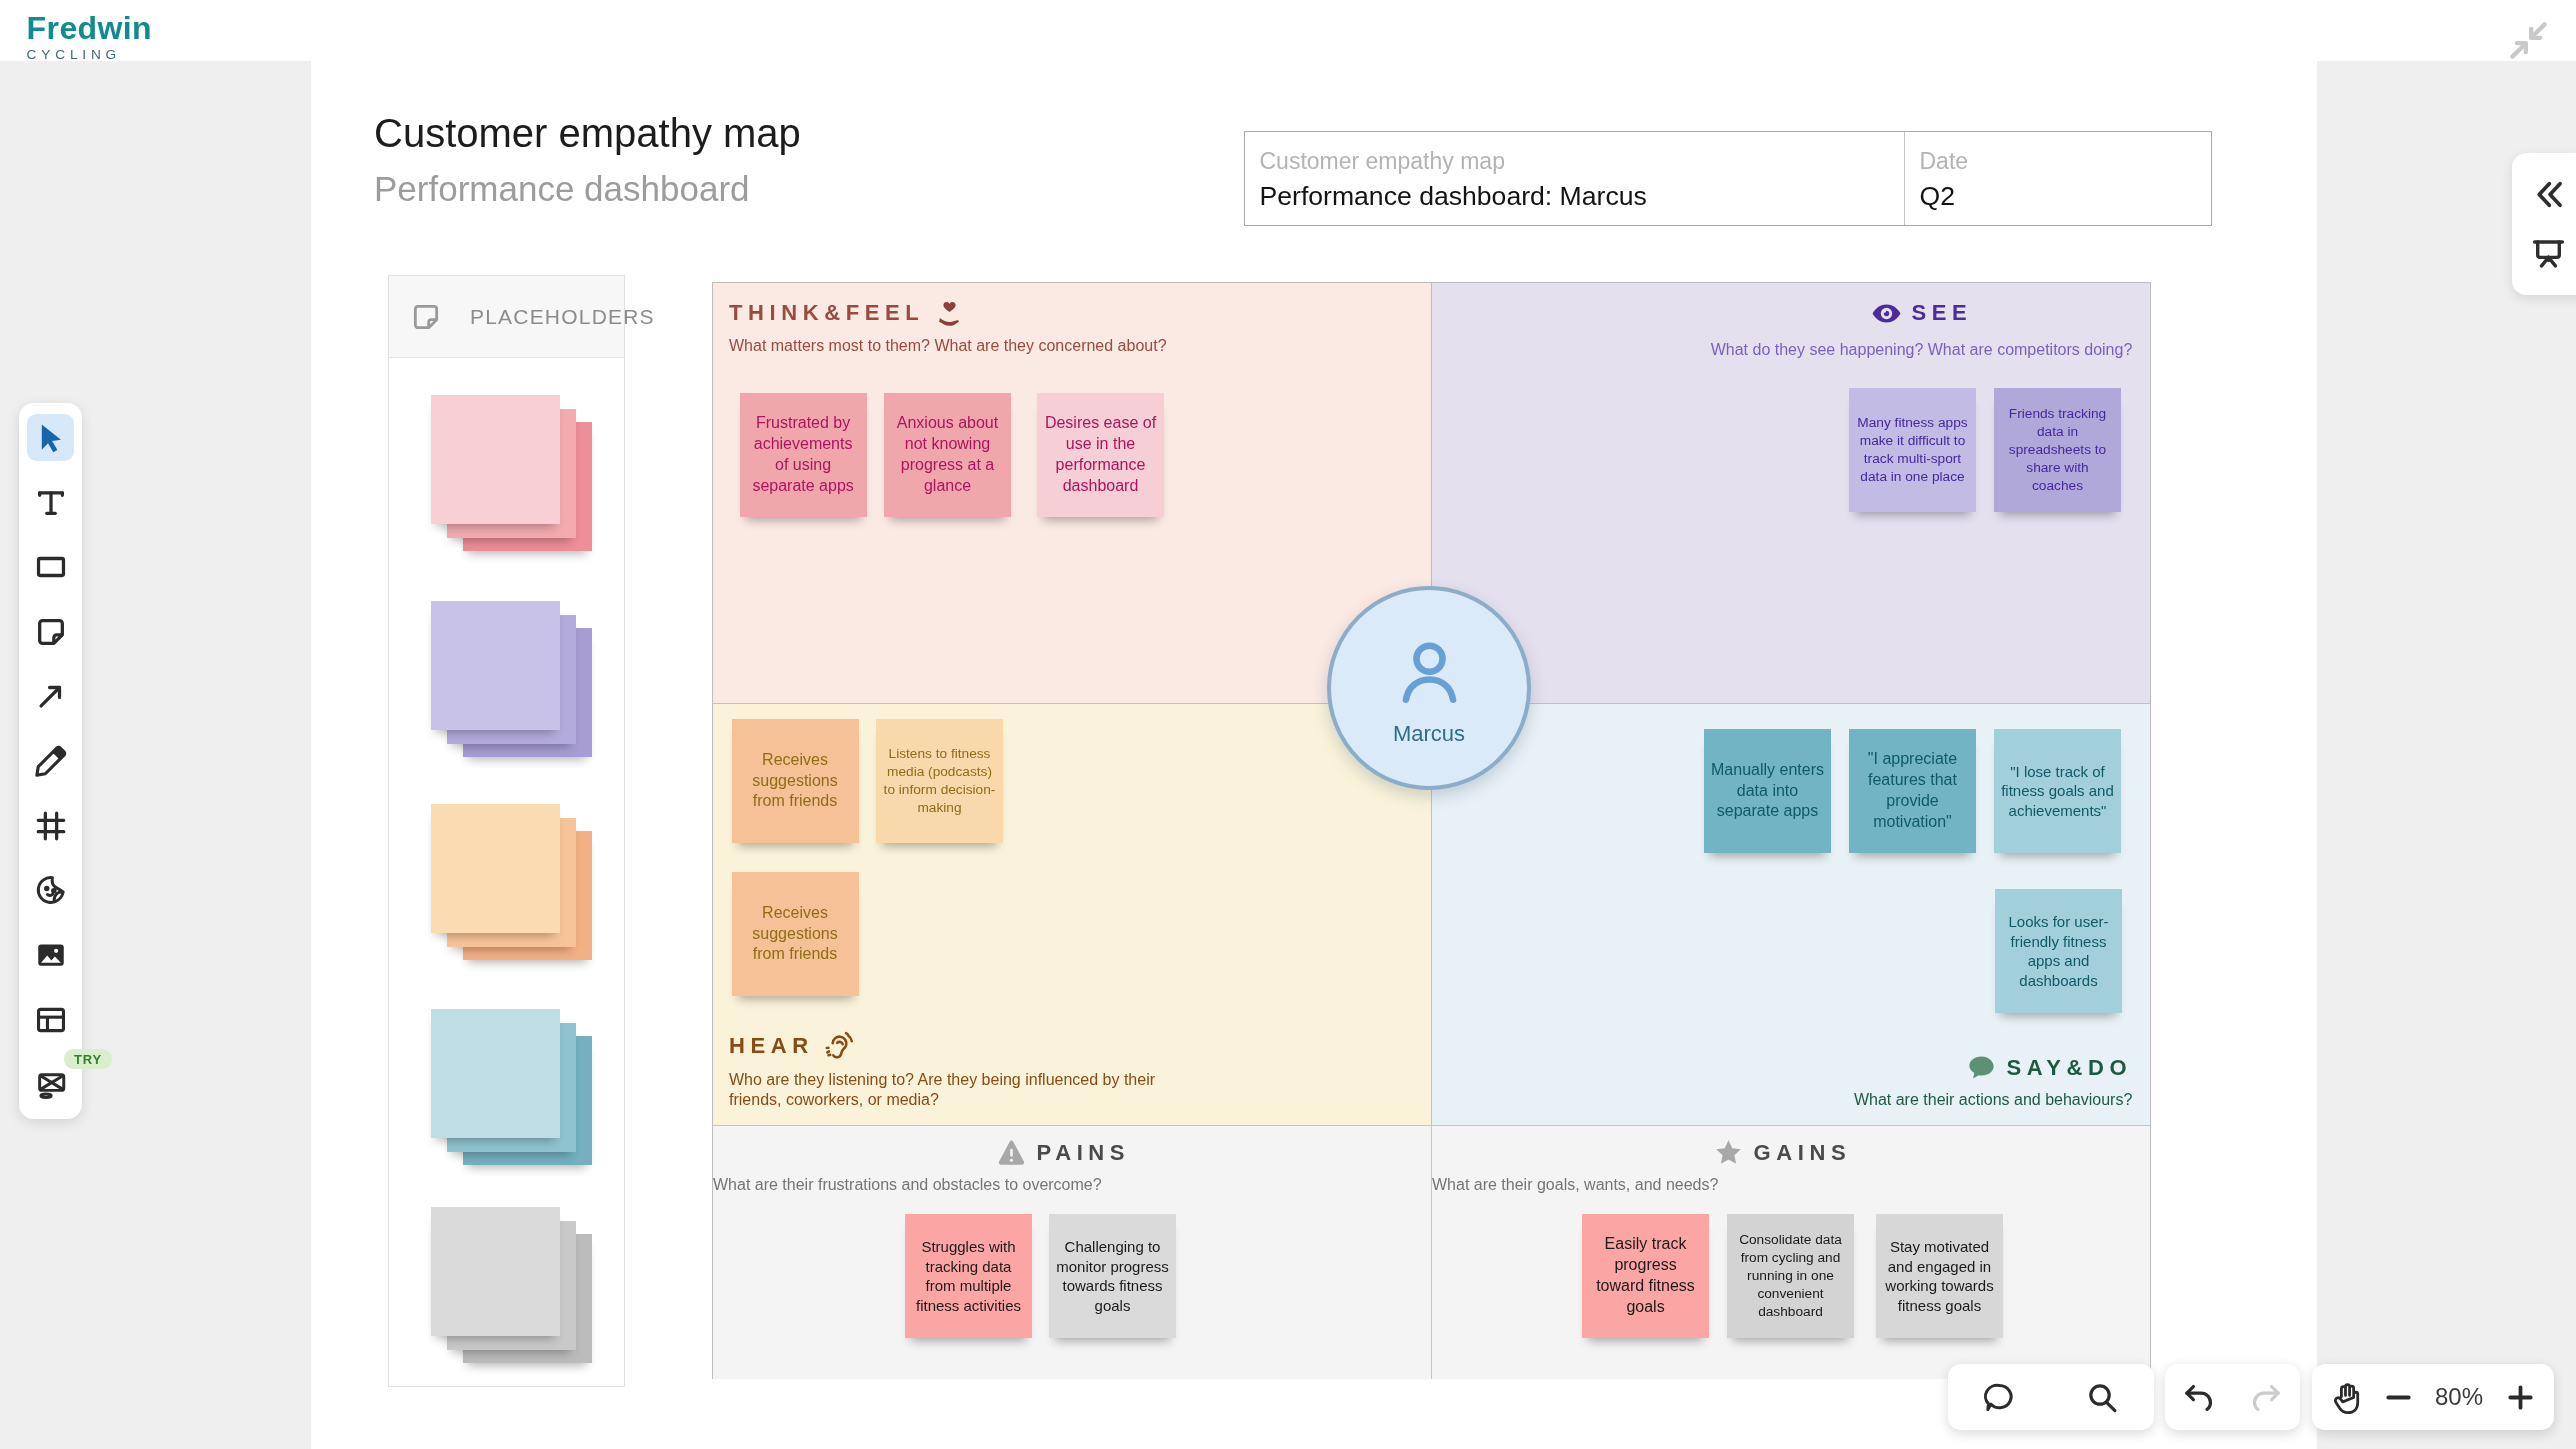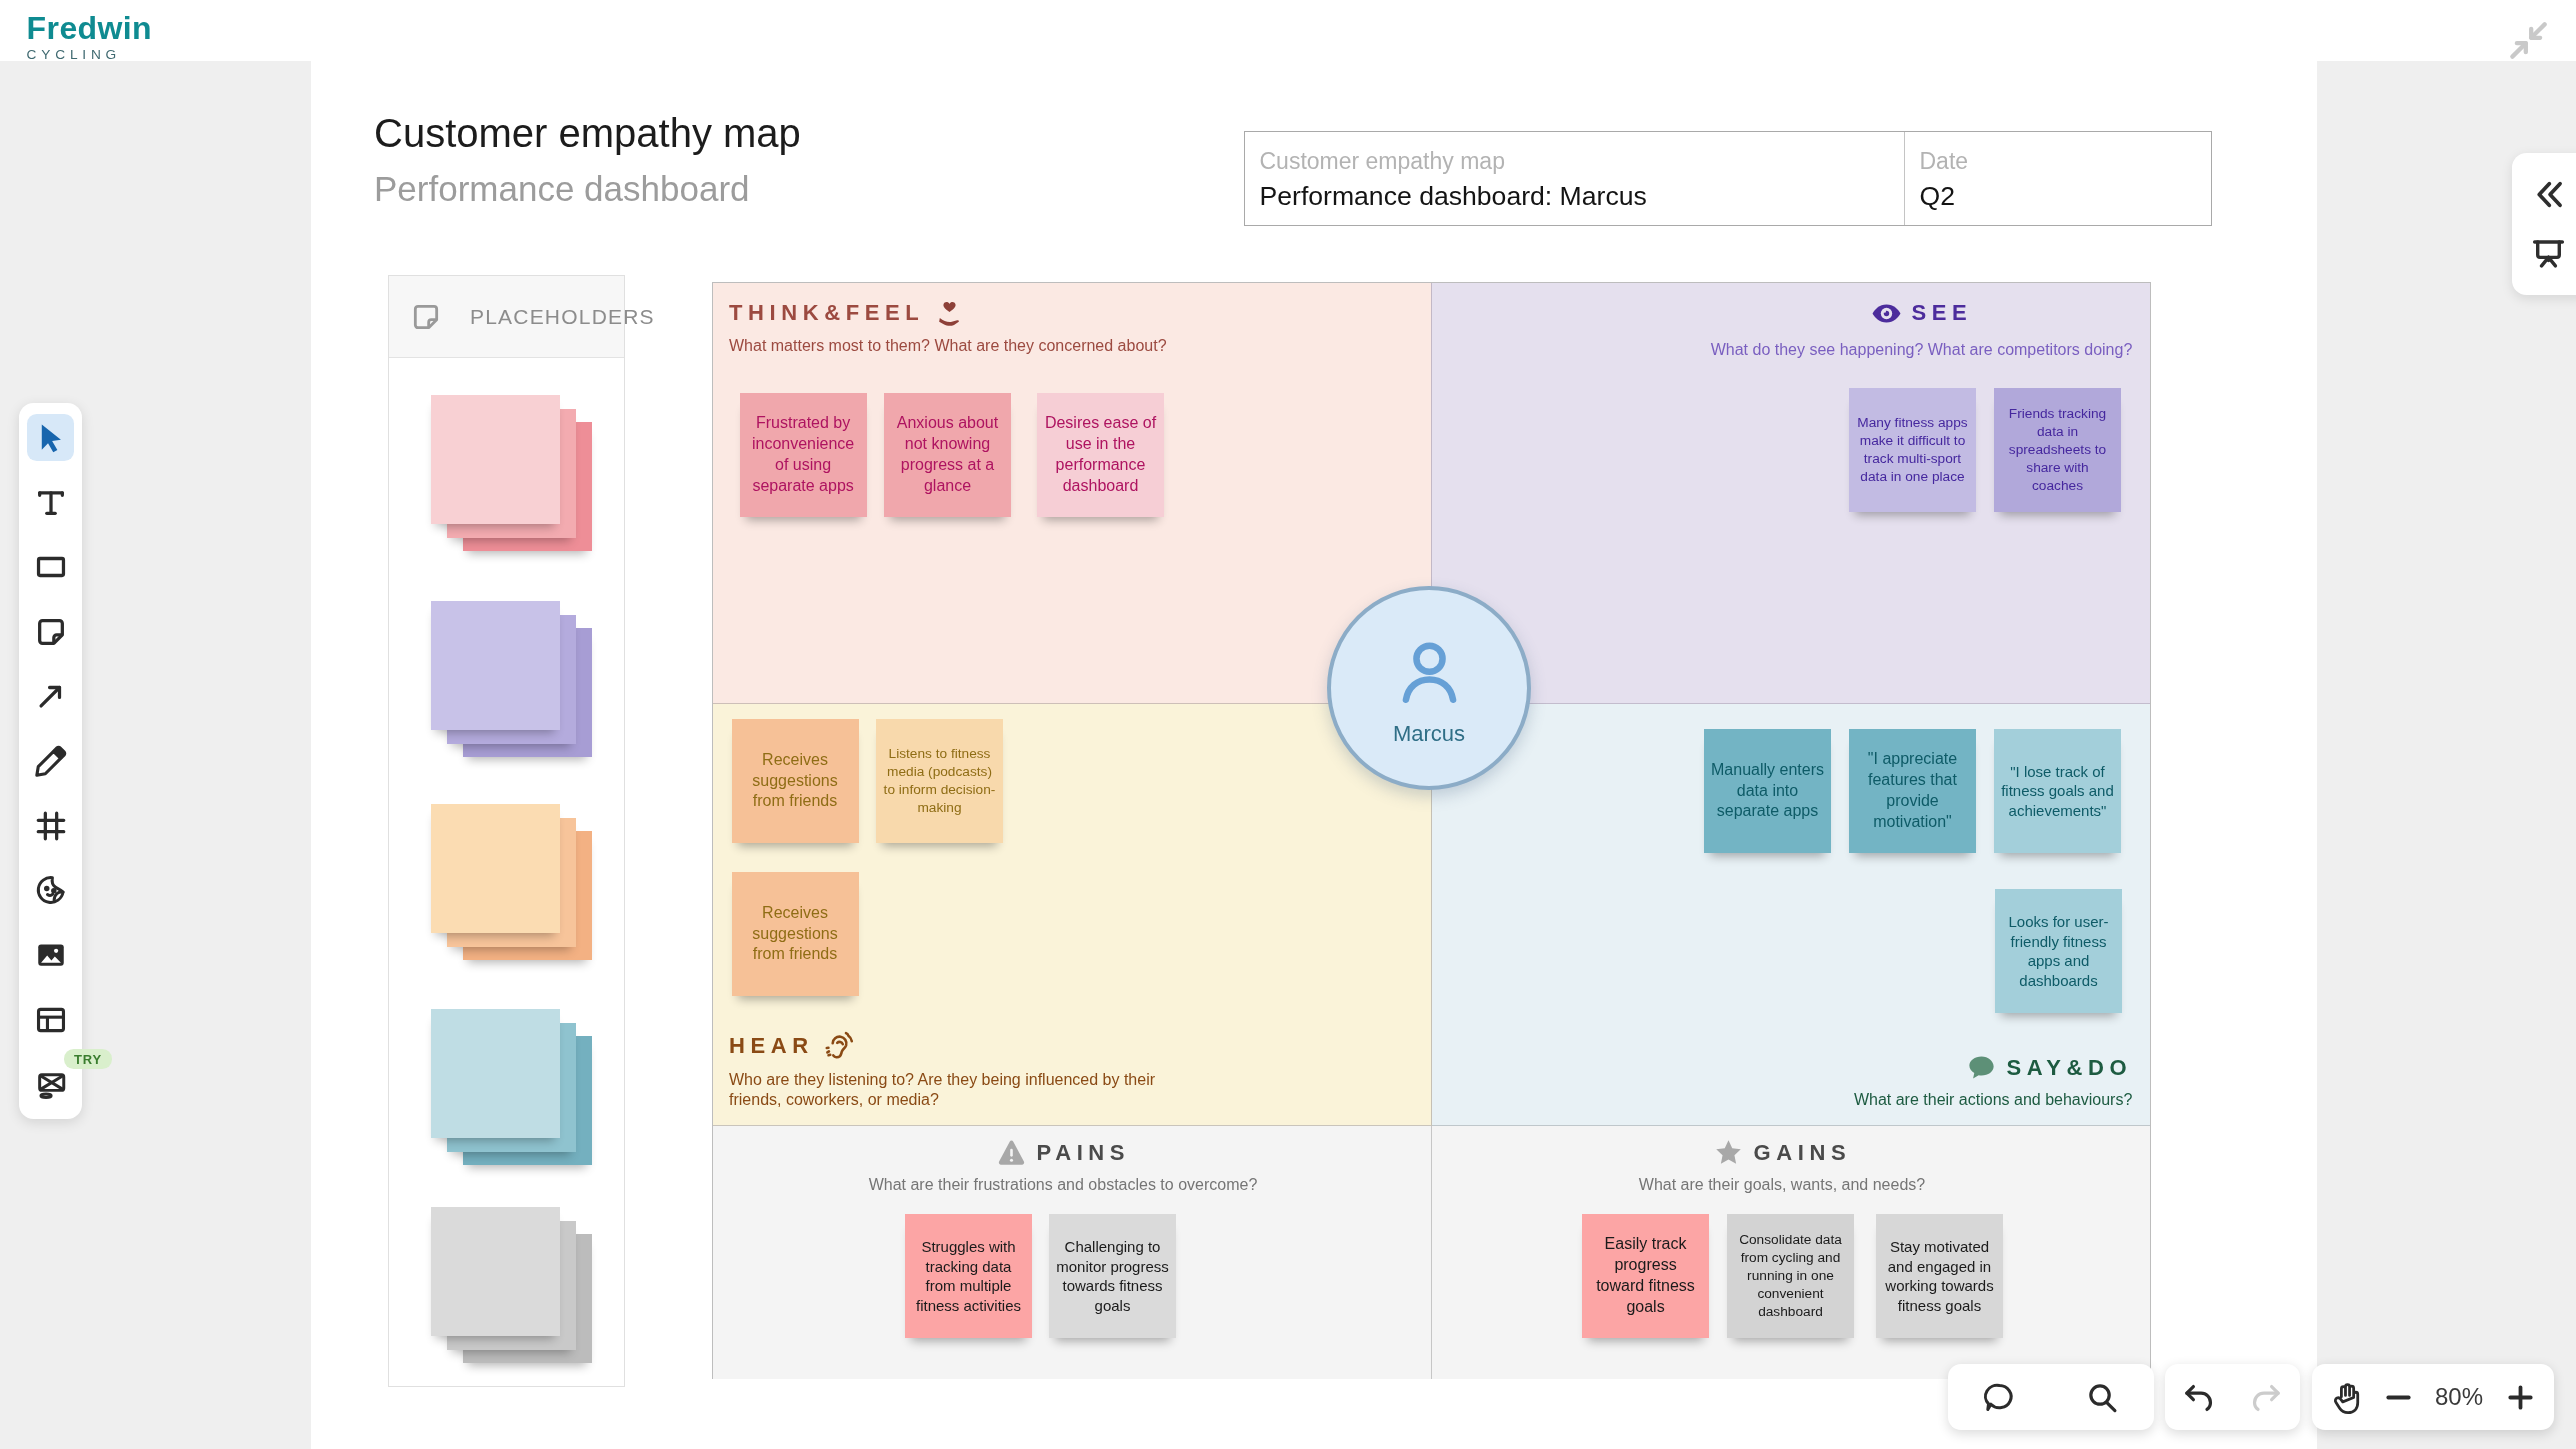--- a/index.html
+++ b/index.html
@@ -75,21 +75,21 @@
   .sec-head svg { width:31px; height:31px; flex:none; }
   .sec-q { font-size:16px; margin-top:8px; }
   .hd-tf   { position:absolute; left:16px; top:14.5px; color:#9c4a40; }
   .hd-see  { position:absolute; right:17.7px; top:14.5px; color:#4c2c9c; text-align:right; }
   .hd-see .sec-head { justify-content:center; }
   .hd-see .sec-q { color:#7a5fc0;margin-top:12px; }
   .hd-hear { position:absolute; left:16px; bottom:14.5px; color:#8a4a15; }
   .hd-hear .sec-q { max-width:435px; line-height:1.27; }
   .hd-sd   { position:absolute; right:17.7px; bottom:16px; color:#1d5b41; text-align:right; }
   .hd-sd .sec-head { justify-content:flex-end; }
-  .hd-center { position:absolute; left:0; right:18px; top:11.3px; text-align:center; color:#4a4a4a; }
+  .hd-center { position:absolute; left:0; right:18px; top:11.3px; color:#4a4a4a; }
   .hd-center .sec-head { justify-content:center; }
   .hd-center .sec-q { color:#757575; }
 
   
   .note { position:absolute; width:127px; height:124px; padding:6.4px; display:flex;
     align-items:center; justify-content:center; text-align:center;
     font-size:16px; line-height:1.3; box-shadow:0 9.7px 9.7px -6.4px rgba(0,0,0,.32); cursor:pointer; }
   .note.sm { font-size:13.7px; }
   .note.md { font-size:15px; }
   .c-pink  { background:#f0a7ac; color:#ae1360; }
@@ -354,21 +354,21 @@
         <div class="sec-head">
           <svg viewBox="0 0 24 24" style="color:#a8a8a8;">
             <path d="M12 2.5 l2.9 6.2 6.6.8 -4.9 4.6 1.3 6.6 L12 17.4 6.1 20.7 l1.3-6.6 L2.5 9.5 l6.6-.8z" fill="currentColor"></path>
           </svg>
           <span>GAINS</span>
         </div>
         <div class="sec-q">What are their goals, wants, and needs?</div>
       </div>
     </div>
 
-    <div class="note c-pink" style="left:26.6px;  top:110px;">Frustrated by inconvenience of using separate apps</div>
+    <div class="note c-pink" style="left:26.6px;  top:110px;">Frustrated by achievements of using separate apps</div>
     <div class="note c-pink" style="left:171px; top:110px;">Anxious about not knowing progress at a glance</div>
     <div class="note c-pinkl" style="left:324px; top:110px;">Desires ease of use in the performance dashboard</div>
 
     <div class="note c-purp sm" style="left:1136px; top:105px;">Many fitness apps make it difficult to track multi-sport data in one place</div>
     <div class="note c-purpd sm" style="left:1281px; top:105px;">Friends tracking data in spreadsheets to share with coaches</div>
 
     <div class="note c-oran" style="left:18.5px;  top:436px;">Receives suggestions from friends</div>
     <div class="note c-oranl sm" style="left:163px; top:436px;">Listens to fitness media (podcasts) to inform decision-making</div>
     <div class="note c-oran" style="left:18.5px;  top:589px;">Receives suggestions from friends</div>
 

